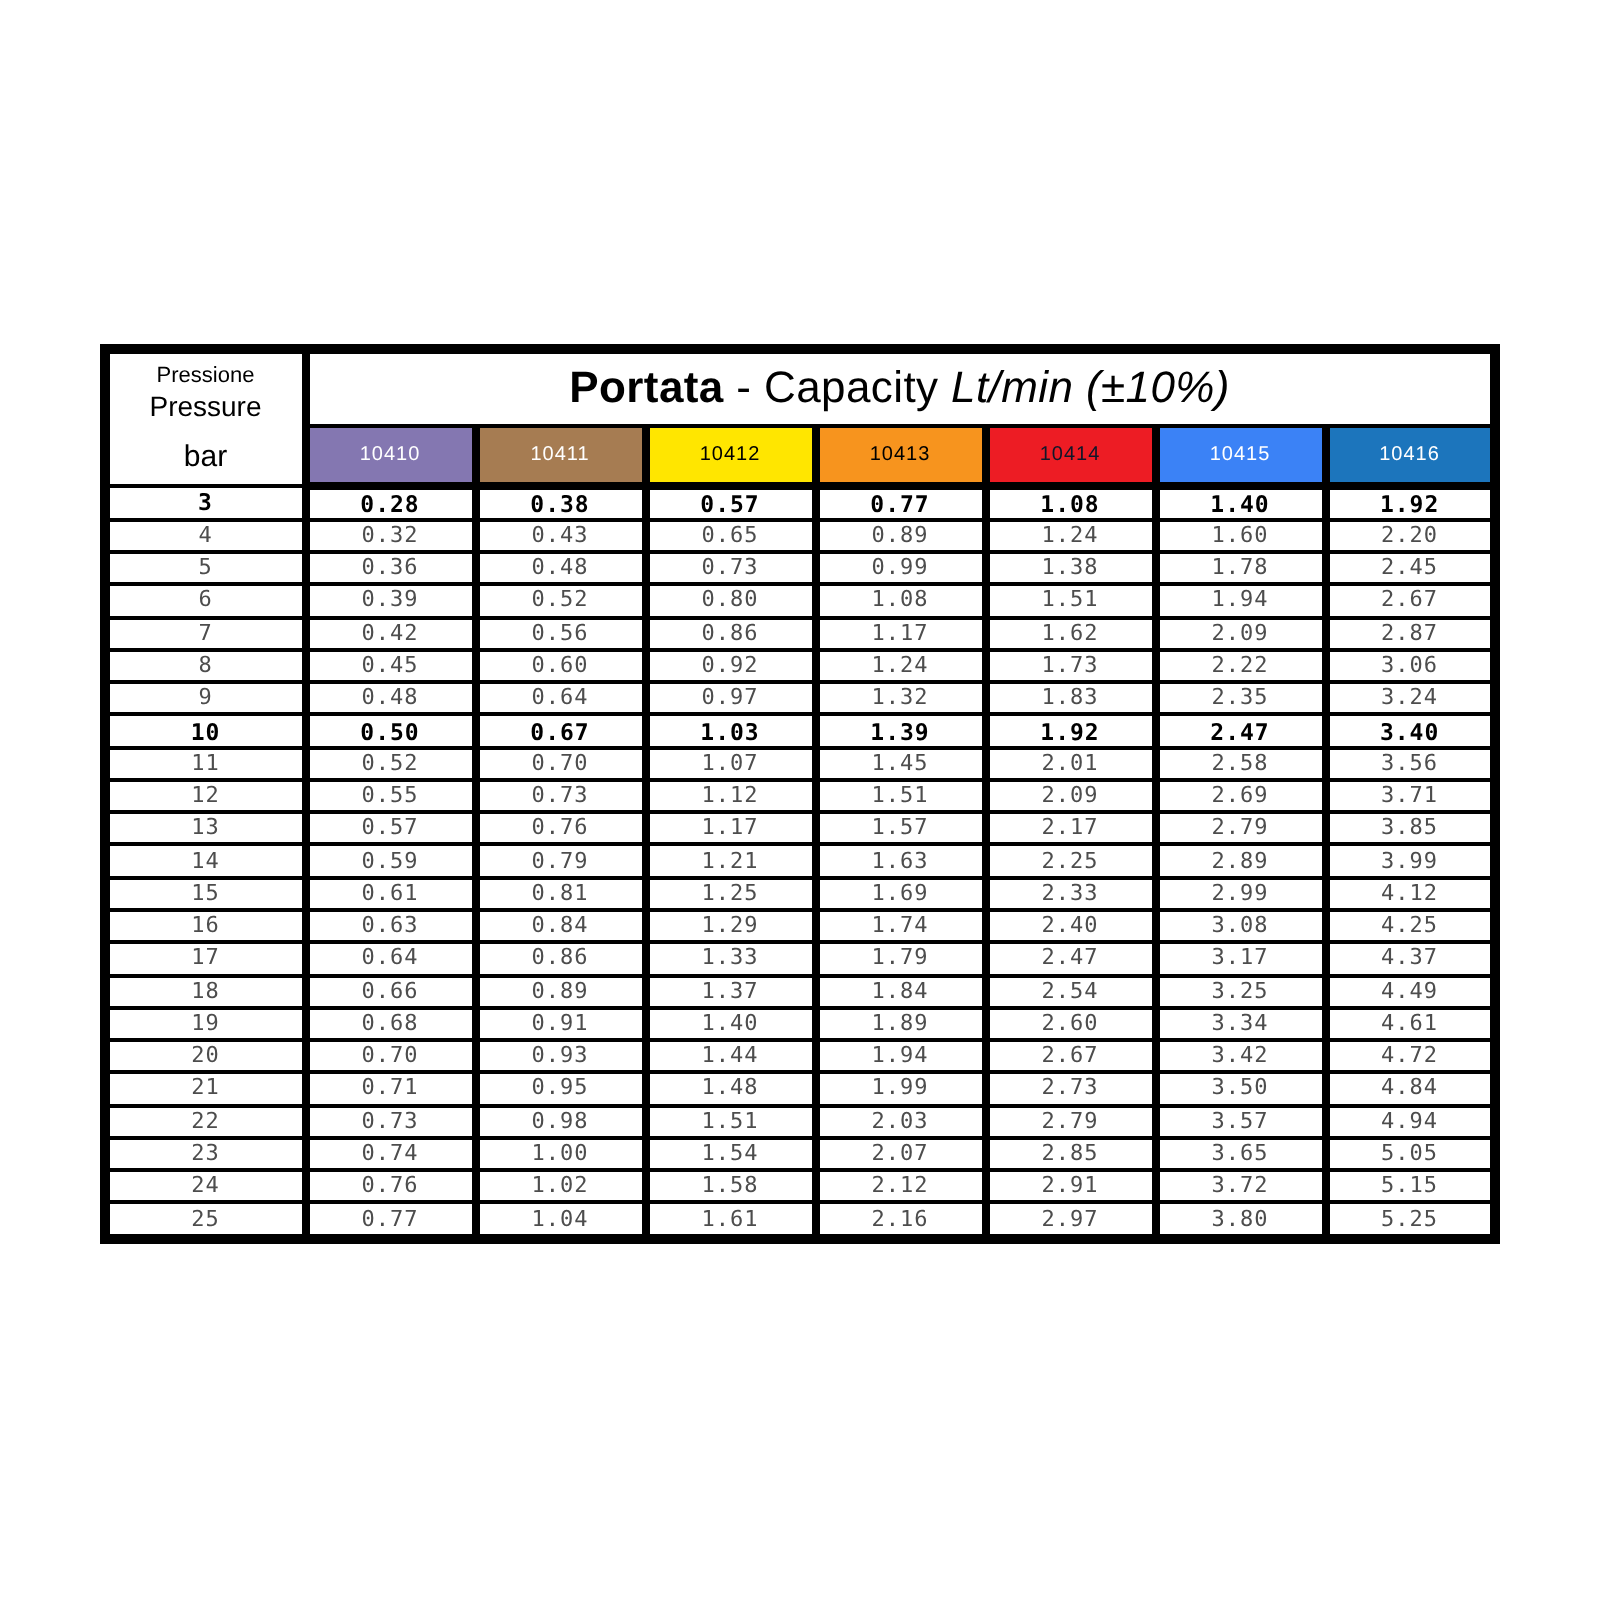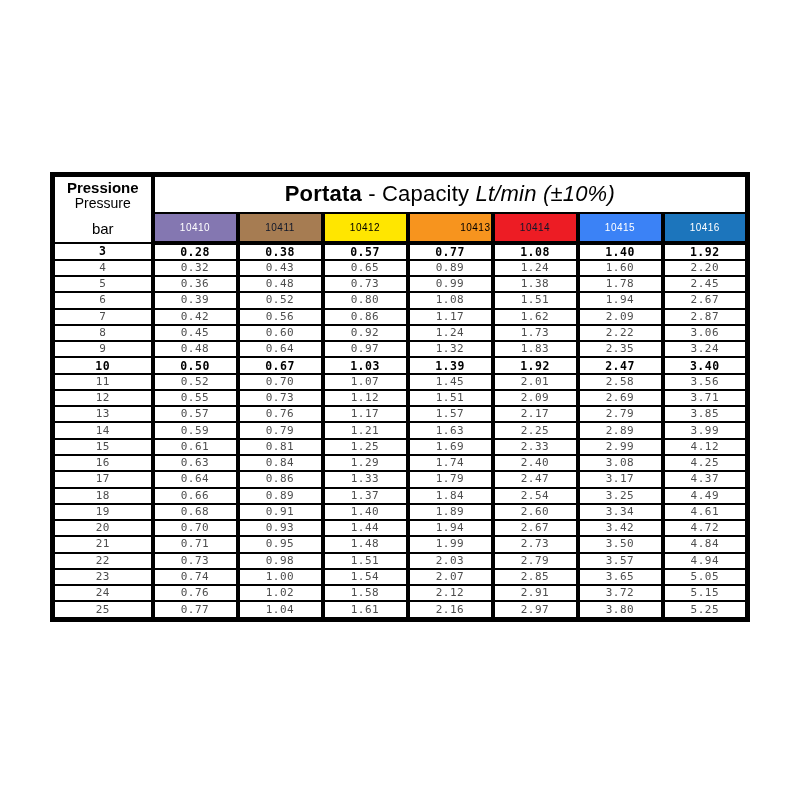--- a/index.html
+++ b/index.html
@@ -35,21 +35,21 @@
     font-weight: normal;
     padding: 0;
   }
   .pressure-header .inner {
     display: flex;
     flex-direction: column;
     justify-content: space-between;
     height: 64px;
     padding: 3px 0 4px 0;
   }
-  .ph-line1 { font-weight: bold; font-size: 15px; color: #000; line-height: 16px; }
+  .ph-line1 { font-weight: normal; font-size: 11px; color: #000; line-height: 16px; }
   .ph-line2 { font-size: 14px; color: #000; line-height: 15px; }
   .ph-unit  { font-size: 15px; color: #000; line-height: 16px; }
 
   
   .title-row { height: 38px; }
   .title-cell {
     background: #ffffff;
     font-size: 22px;
     color: #000;
     font-weight: normal;
@@ -111,23 +111,23 @@
           </div>
         </th>
         <th class="title-cell" colspan="7">
           <b>Portata</b>
           <span>- Capacity</span>
           <i>Lt/min (±10%)</i>
         </th>
       </tr>
       <tr class="code-row">
           <th style="background: rgb(132, 119, 177); color: rgb(255, 255, 255);">10410</th>
-          <th style="background: rgb(166, 124, 82); color: #0f172a;">10411</th>
+          <th style="background: rgb(166, 124, 82); color: #ffffff;">10411</th>
           <th style="background: rgb(255, 230, 0); color: rgb(0, 0, 0); text-align: center;">10412</th>
-          <th style="background: rgb(247, 148, 30); color: rgb(0, 0, 0); text-align: right;">10413</th>
+          <th style="background: rgb(247, 148, 30); color: rgb(0, 0, 0);">10413</th>
           <th style="background: rgb(237, 28, 36); color: #0f172a;">10414</th>
           <th style="background: #3b82f6; color: rgb(255, 255, 255);">10415</th>
           <th style="background: rgb(28, 117, 188); color: rgb(255, 255, 255);">10416</th>
         </tr>
     </thead>
     <tbody>
         <tr class="bold-row">
           <td class="pressure-cell">3</td>
           <td>0.28</td>
           <td>0.38</td>

